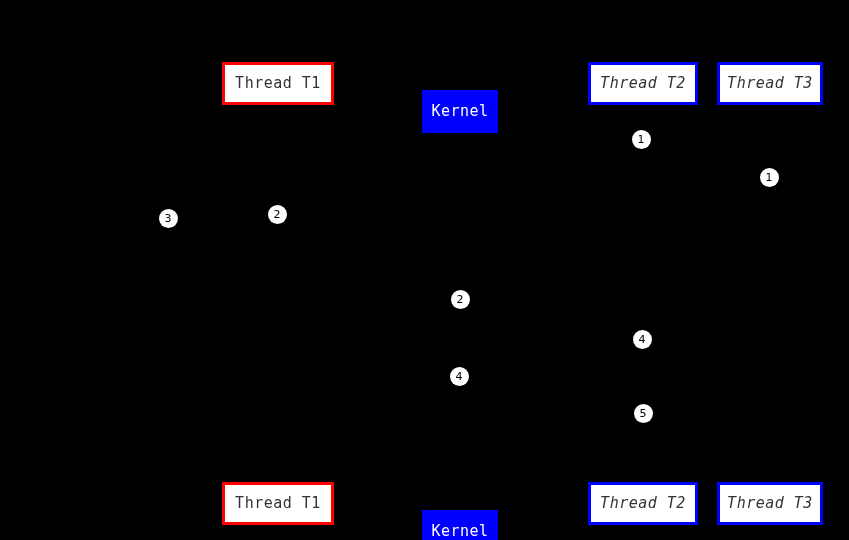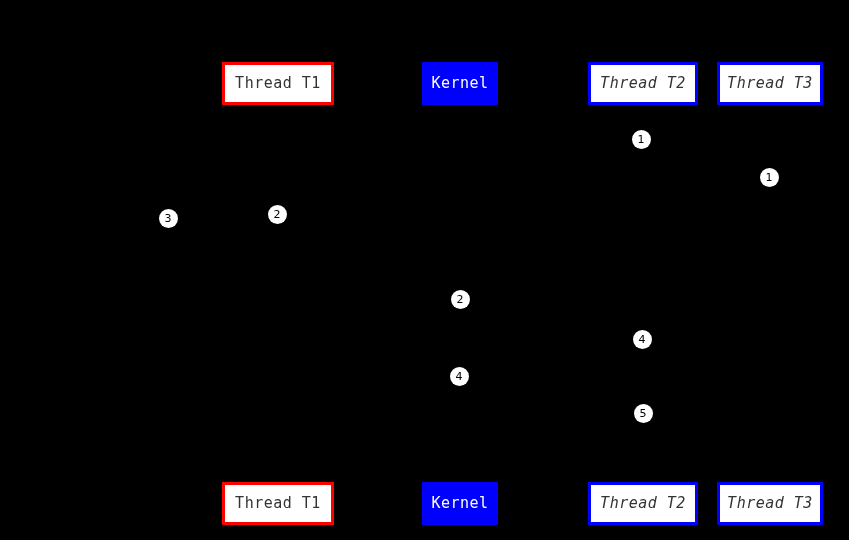--- a/index.html
+++ b/index.html
@@ -51,20 +51,21 @@
   .participant.thread-blue {
     background: #ffffff;
     border: 3px solid #0000ff;
     color: #333333;
     font-style: italic;
   }
   .participant.kernel {
     background: #0000ff;
     border: 0;
     color: #ffffff;
+    margin-top: 28px;
   }
 
   
   .marker {
     position: absolute;
     width: 19px;
     height: 19px;
     border-radius: 50%;
     background: #ffffff;
     color: #000000;

